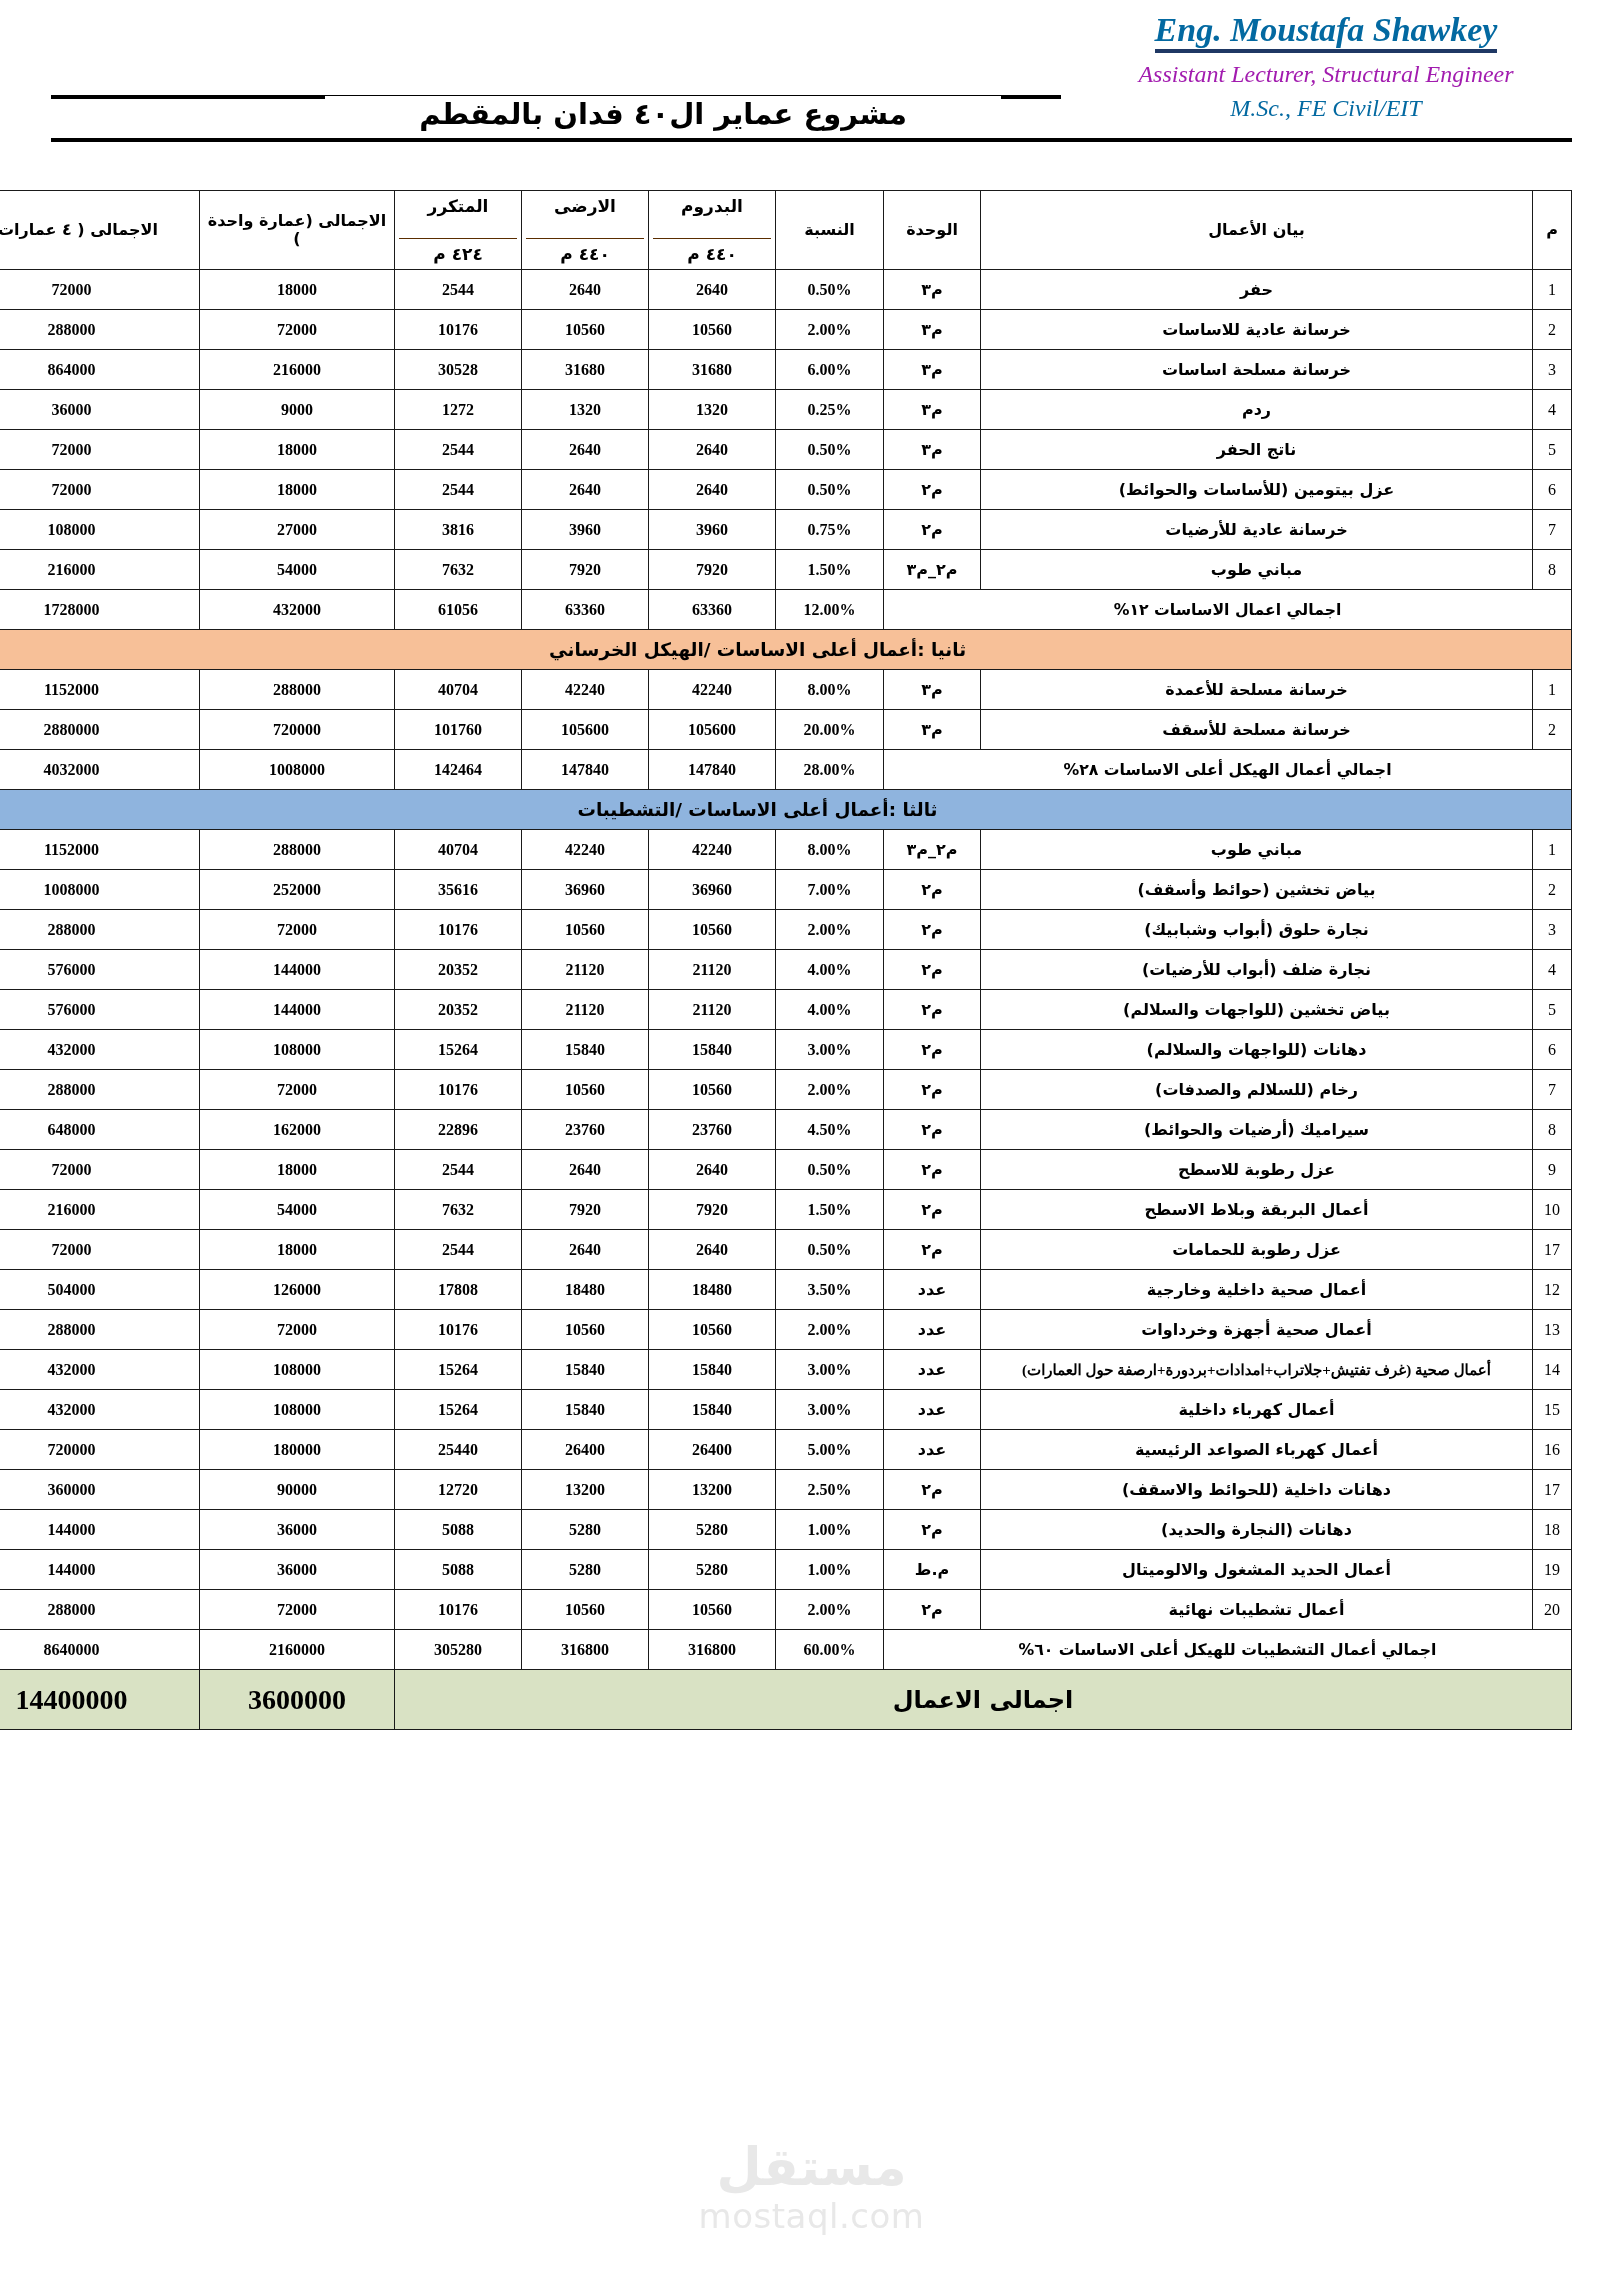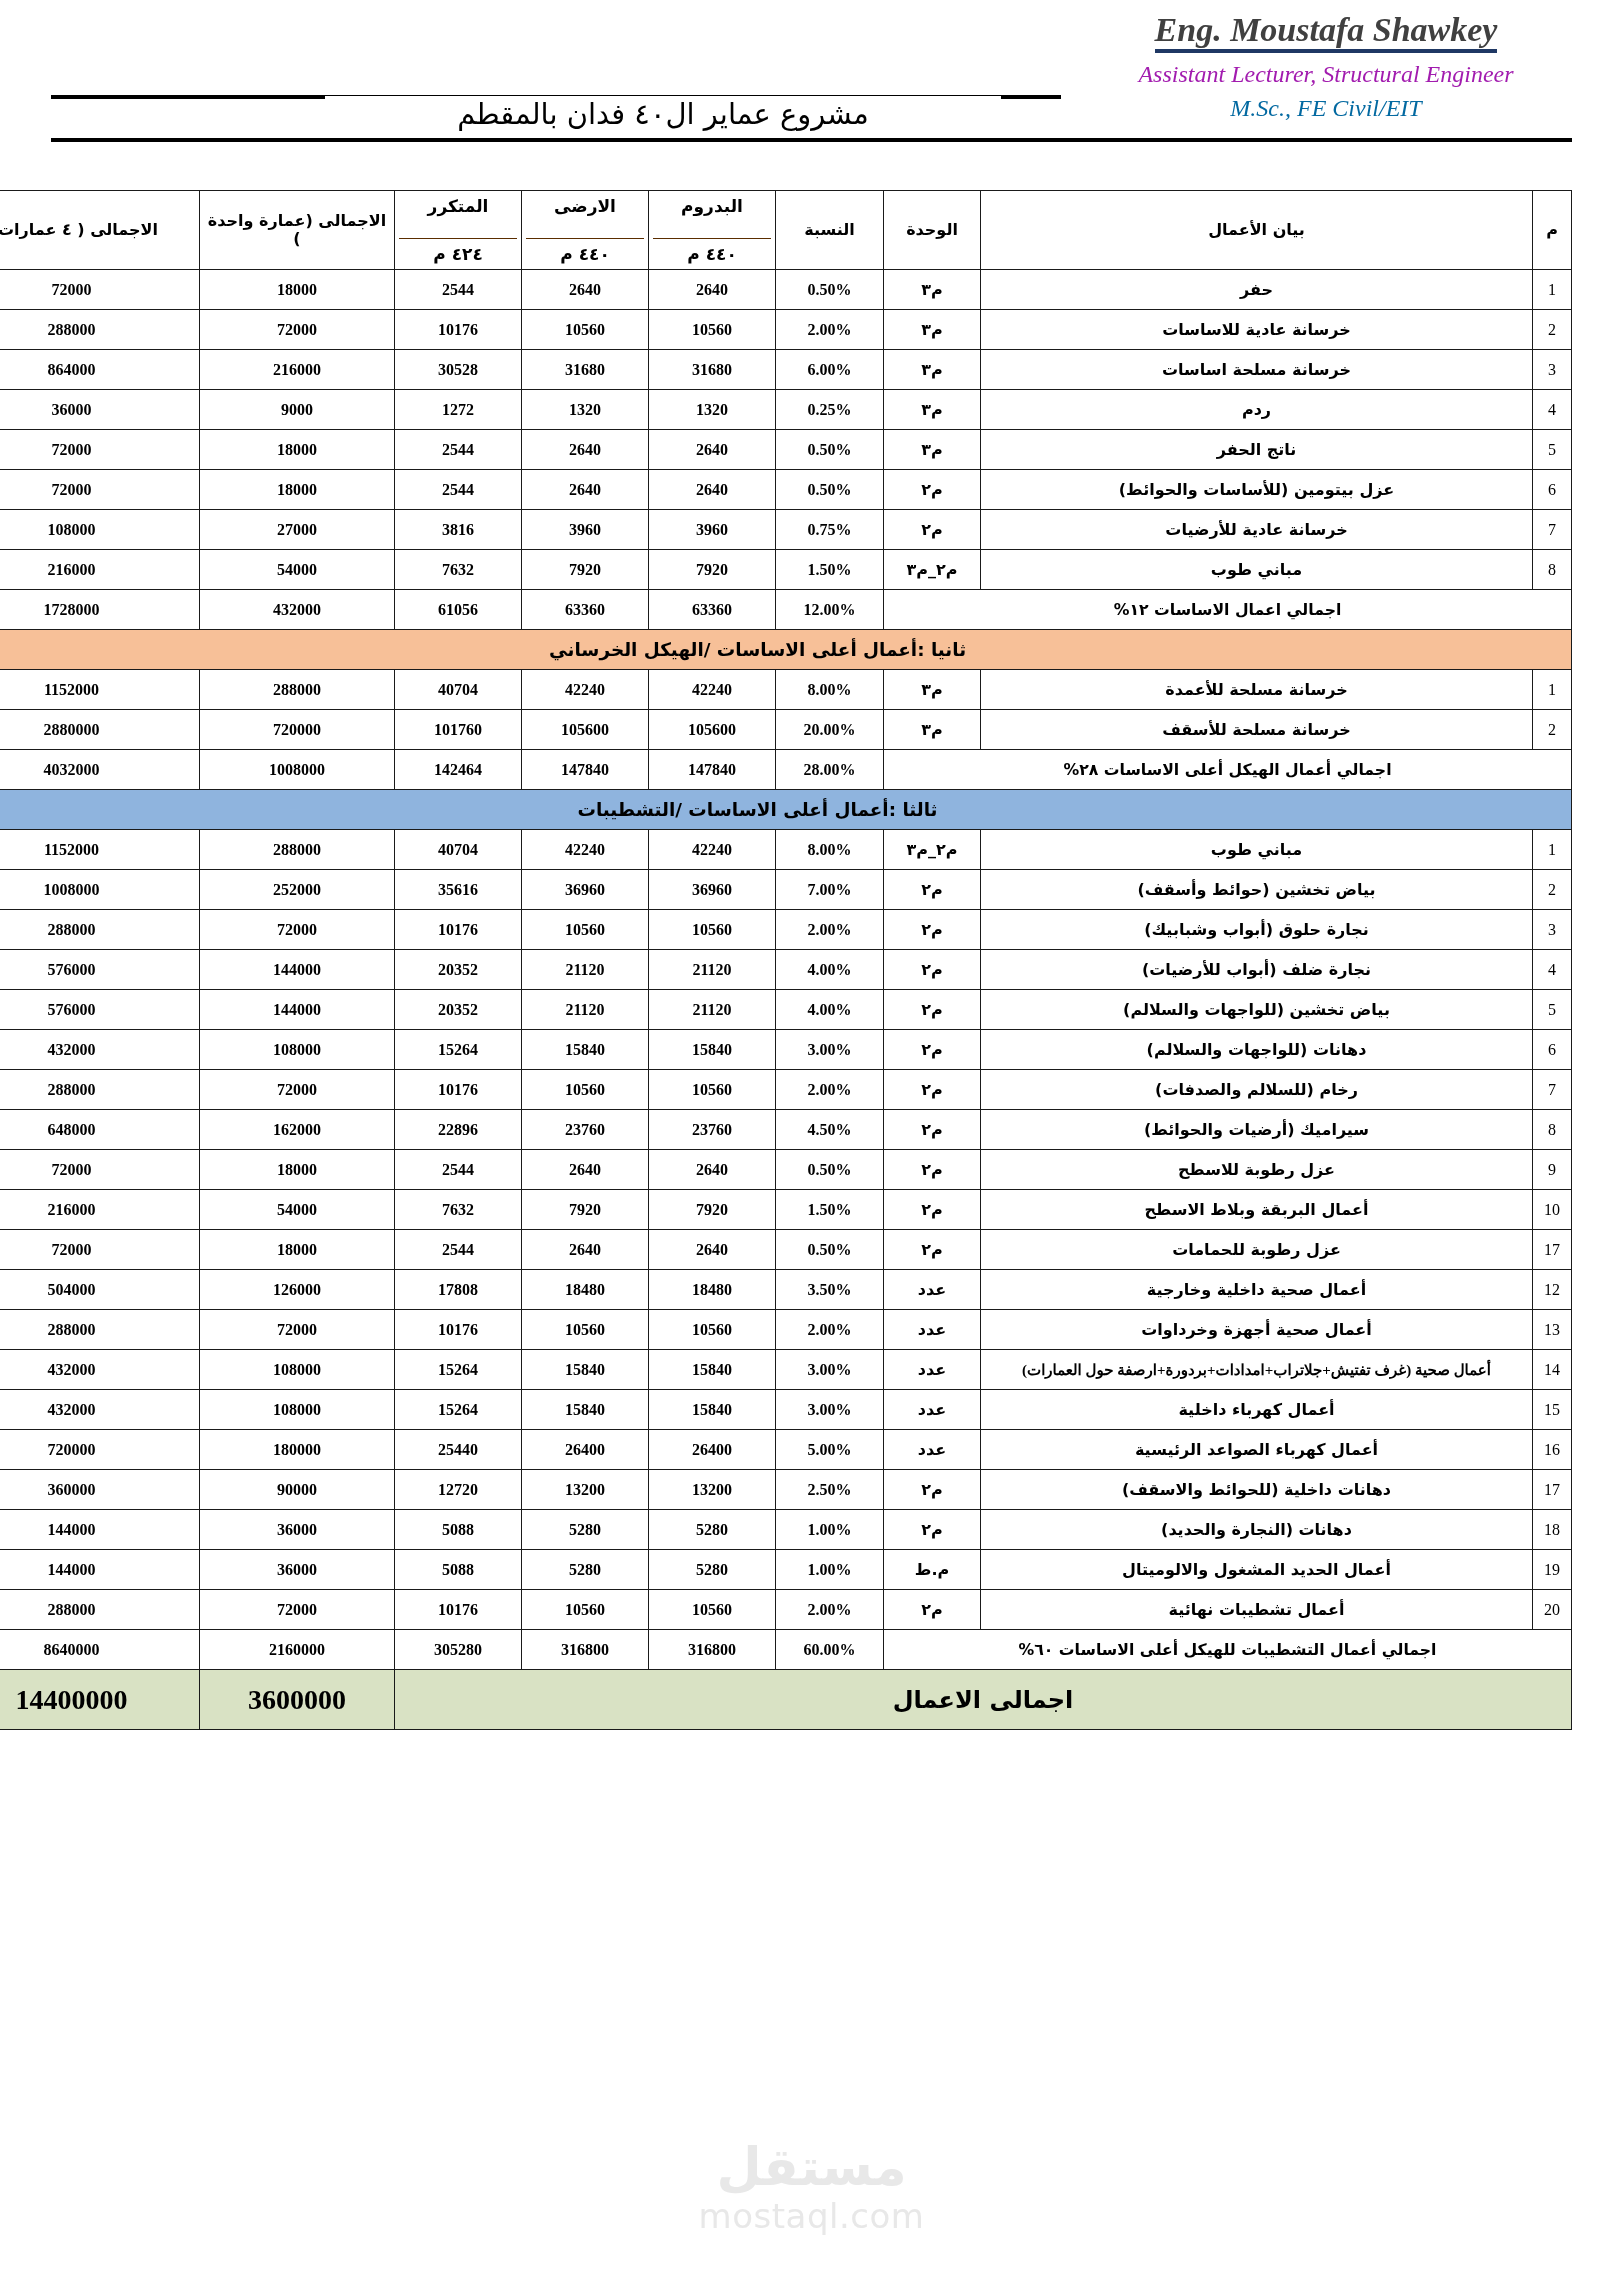--- a/index.html
+++ b/index.html
@@ -30,21 +30,21 @@
     position:absolute; top:9.7px; right:32px; width:530px;
     text-align:center;
     z-index:3;
     background:#fff;
     padding:2.2px 5.4px;
   }
   .brand-name {
     font-family:"Liberation Serif","DejaVu Serif",serif;
     font-style:italic; font-weight:bold;
     font-size:34px;
-    color:#404040;
+    color:#0369a1;
     letter-spacing:0px;
     border-bottom:4.9px solid #1F3864;
     display:inline-block;
     line-height:1.05;
     padding-bottom:1.1px;
     white-space:nowrap;
   }
   .brand-sub1 {
     font-family:"Liberation Serif","DejaVu Serif",serif;
     font-style:italic;
@@ -62,21 +62,21 @@
     white-space:nowrap;
   }
 
   .doc-title {
     position:absolute;
     top:96px;
     right:622px;
     width:676px;
     text-align:center;
     font-family:"DejaVu Sans","Liberation Sans",sans-serif;
-    font-weight:normal;
+    font-weight:bold;
     font-size:29px;
     color:#000;
     z-index:4;
     background:#fff;
     line-height:1.25;
   }
 
   
   .table-wrap {
     position:absolute;

